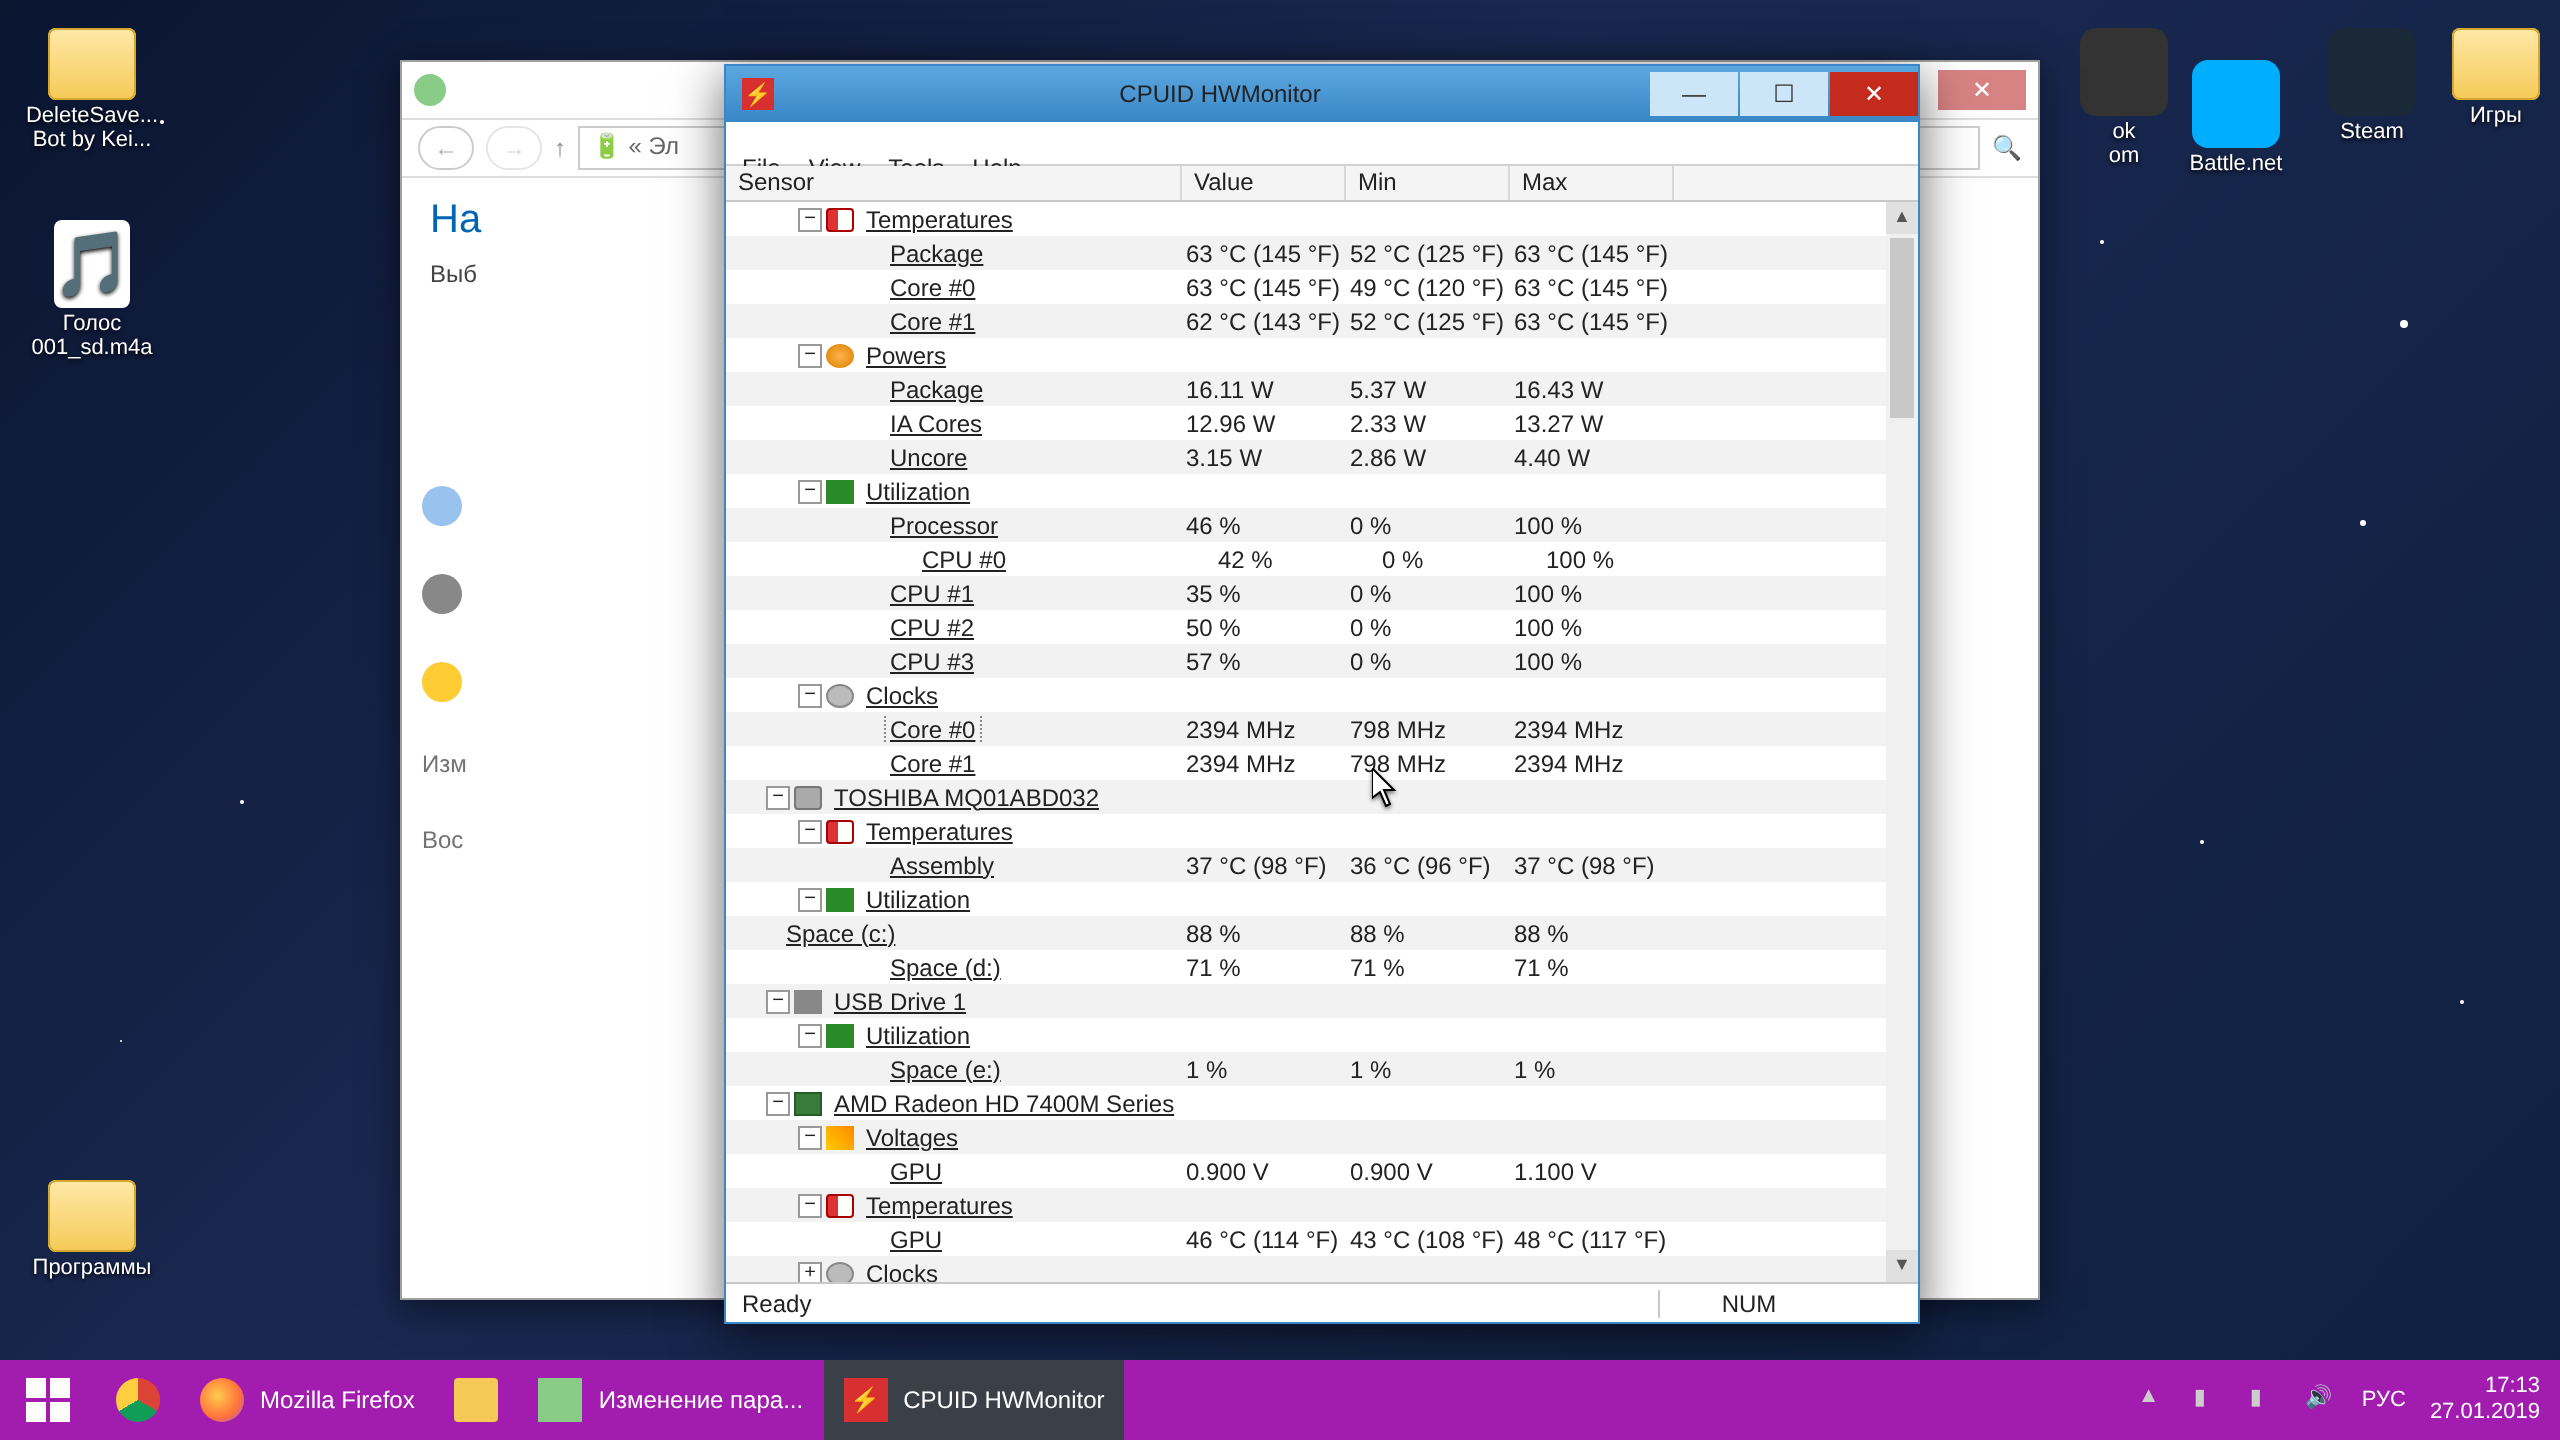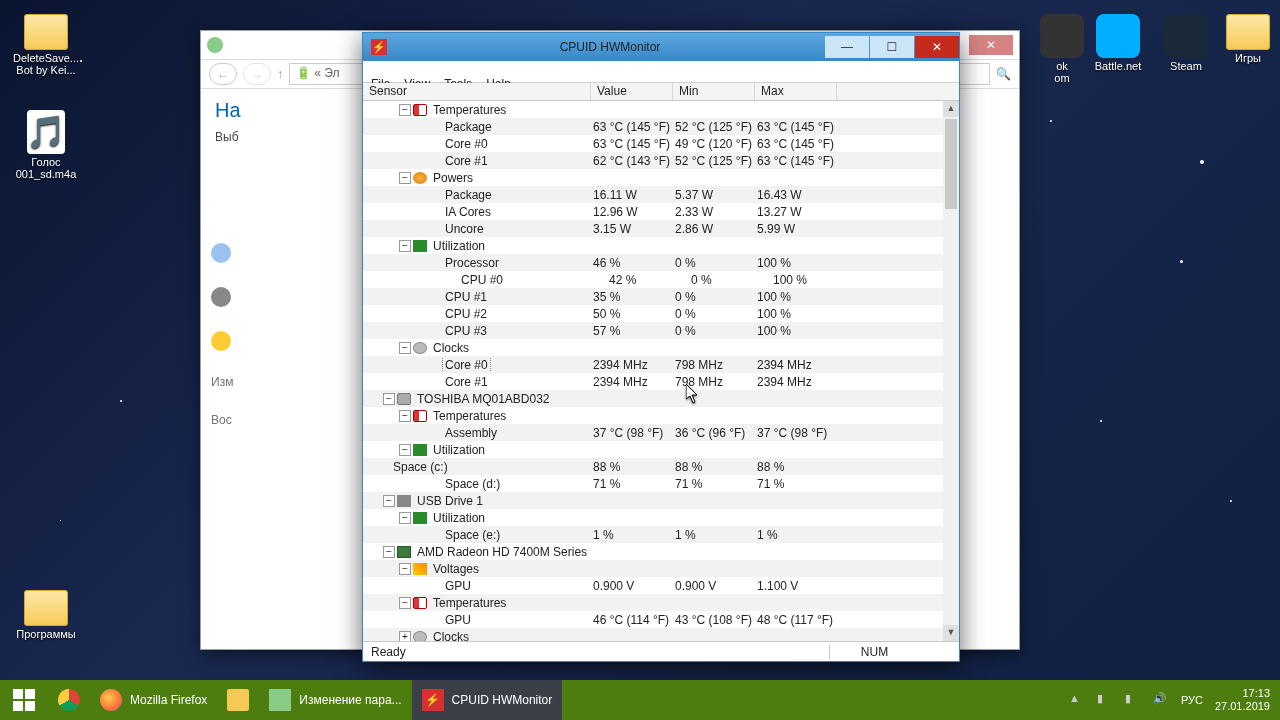--- a/index.html
+++ b/index.html
@@ -78,36 +78,36 @@
 .exp { width: 12px; height: 12px; border: 1px solid #999; background: #fff; text-align: center; line-height: 10px; font-size: 10px; margin-right: 2px; cursor: pointer; flex: none;}
 .nico { width: 14px; height: 12px; margin-right: 4px; flex: none; }
 .ni-temp { background: linear-gradient(90deg,#d33 40%, #fff 40%); border-radius: 2px; border:1px solid #a00;}
 .ni-power { background: radial-gradient(#ffb347,#d67f00); border-radius: 50%; }
 .ni-util { background: #2a8a2a; }
 .ni-clock { background: #bbb; border-radius: 50%; border:1px solid #888;}
 .ni-disk { background: #aaa; border-radius: 2px; border:1px solid #777;}
 .ni-usb { background: #888; }
 .ni-gpu { background: #3a7a3a; border:1px solid #265a26;}
 .ni-volt { background: linear-gradient(45deg,#fc0,#f80); }
-.lab { padding: 0 2px; }
+.lab { padding: 0 2px; text-decoration: underline; }
 .statusbar { height: 20px; border-top: 1px solid #c8c8c8; display: flex; align-items: center; font-size: 12px; color: #222;}
 .statusbar .sl { padding: 0 8px; flex: 1; }
 .statusbar .sn { width: 90px; border-left: 1px solid #c8c8c8; text-align: center; }
 .statusbar .sp { width: 40px; border-left: 1px solid #c8c8c8; }
 .scrollbar-fake { position: absolute; right: 0; top: 0; bottom: 0; width: 16px; background: #f0f0f0; }
 .sbf-btn { height: 16px; background: #e0e0e0; text-align: center; line-height: 14px; font-size: 9px; color: #555; }
 .sbf-thumb { position: absolute; left: 2px; right: 2px; top: 18px; height: 90px; background: #c8c8c8; }
 
 .cursor { position: absolute; left: 686px; top: 384px; width: 14px; height: 20px; pointer-events: none; }
 .cursor svg { filter: drop-shadow(0 1px 1px rgba(0,0,0,.6)); }
 
 
 .taskbar {
   position: absolute; left: 0; right: 0; bottom: 0; height: 40px;
-  background: #4d7c0f; display: flex; align-items: center; color: #fff;
+  background: #a21caf; display: flex; align-items: center; color: #fff;
 }
 .tb-item { height: 40px; display: flex; align-items: center; padding: 0 10px; gap: 8px; }
 .tb-item.active { background: #3b3f48; }
 .tb-item .tbico { width: 22px; height: 22px; display: flex; align-items: center; justify-content: center; }
 .tb-start { width: 48px; justify-content: center; }
 .win-logo { display: grid; grid-template-columns: 10px 10px; grid-template-rows: 10px 10px; gap: 2px; }
 .win-logo span { background: #fff; }
 .tray { margin-left: auto; display: flex; align-items: center; gap: 12px; padding: 0 10px; font-size: 11px; }
 .tray .tico { width: 16px; height: 16px; color: #ccc; }
 .tray .clock { text-align: right; line-height: 13px; }
@@ -139,21 +139,21 @@
     </div>
     <div class="desktop-icon" style="left: 8px; top: 590px;">
       <div class="ico folder-ico"></div>
       <div style="white-space: pre-line;">Программы</div>
     </div>
     <div class="desktop-icon" style="left: 1024px; top: 14px;">
       <div class="ico" style="background: rgb(51, 51, 51); border-radius: 8px; width: 44px; height: 44px;"></div>
       <div style="white-space: pre-line;">ok
 om</div>
     </div>
-    <div class="desktop-icon" style="left: 1080px; top: 14px;">
+    <div class="desktop-icon" style="left: 1080px; top: 30px;">
       <div class="ico" style="background: rgb(0, 174, 255); border-radius: 8px; width: 44px; height: 44px;"></div>
       <div style="white-space: pre-line;">Battle.net</div>
     </div>
     <div class="desktop-icon" style="left: 1148px; top: 14px;">
       <div class="ico" style="background: rgb(27, 40, 56); border-radius: 8px; width: 44px; height: 44px;"></div>
       <div style="white-space: pre-line;">Steam</div>
     </div>
     <div class="desktop-icon" style="left: 1210px; top: 14px;">
       <div class="ico folder-ico"></div>
       <div style="white-space: pre-line;">Игры</div>
@@ -296,21 +296,21 @@
           <div class="cell">13.27 W</div>
         </div>
         <div class="row alt">
           <div class="cell-sensor" style="padding-left: 52px;">
             <span style="display: inline-block; width: 14px;"></span>
             <span style="display: inline-block; width: 14px;"></span>
             <span class="lab">Uncore</span>
           </div>
           <div class="cell">3.15 W</div>
           <div class="cell">2.86 W</div>
-          <div class="cell">5.99 W</div>
+          <div class="cell">4.40 W</div>
         </div>
         <div class="row">
           <div class="cell-sensor" style="padding-left: 36px;">
             <div class="exp">−</div>
             <div class="nico ni-util"></div>
             <span class="lab">Utilization</span>
           </div>
           <div class="cell"></div>
           <div class="cell"></div>
           <div class="cell"></div>

